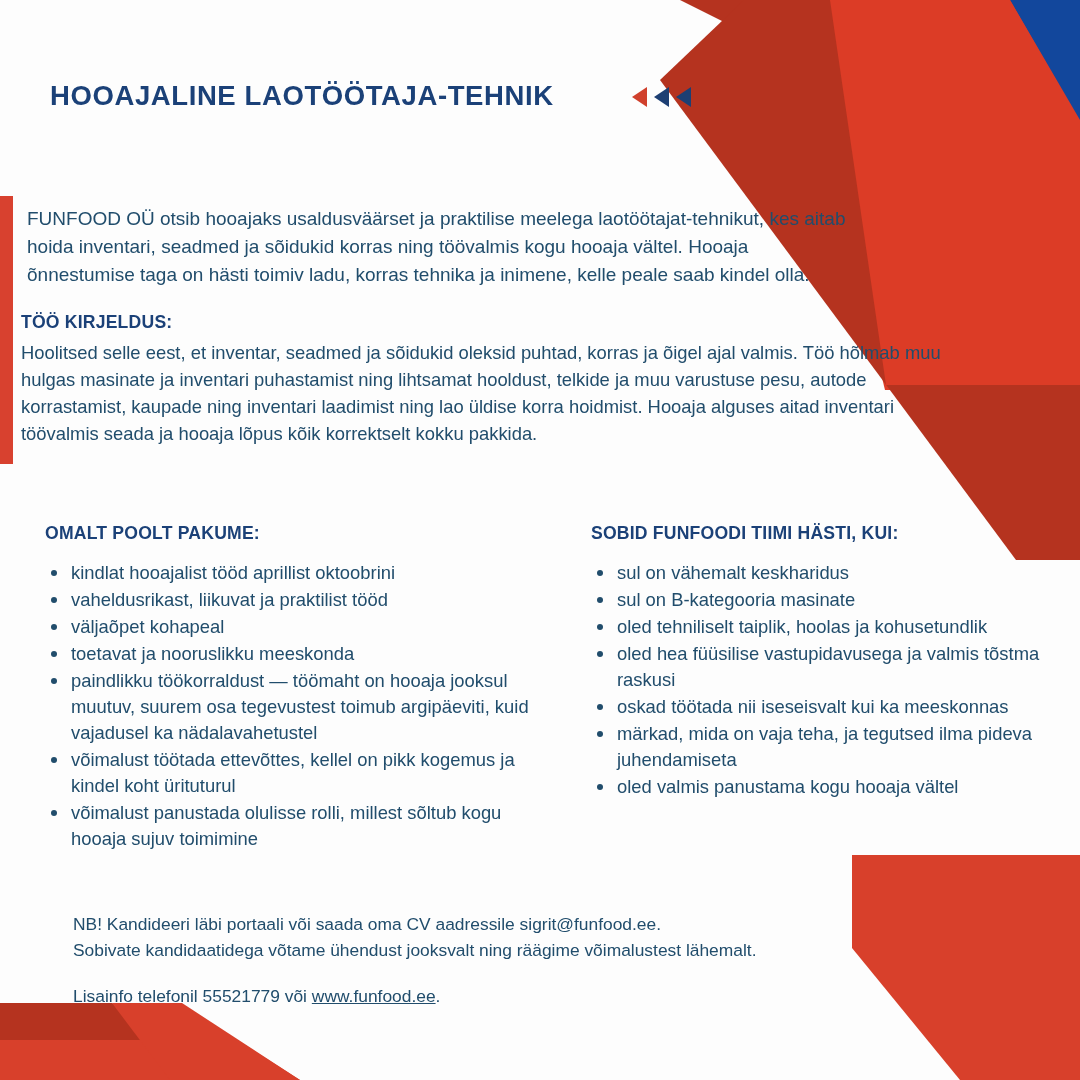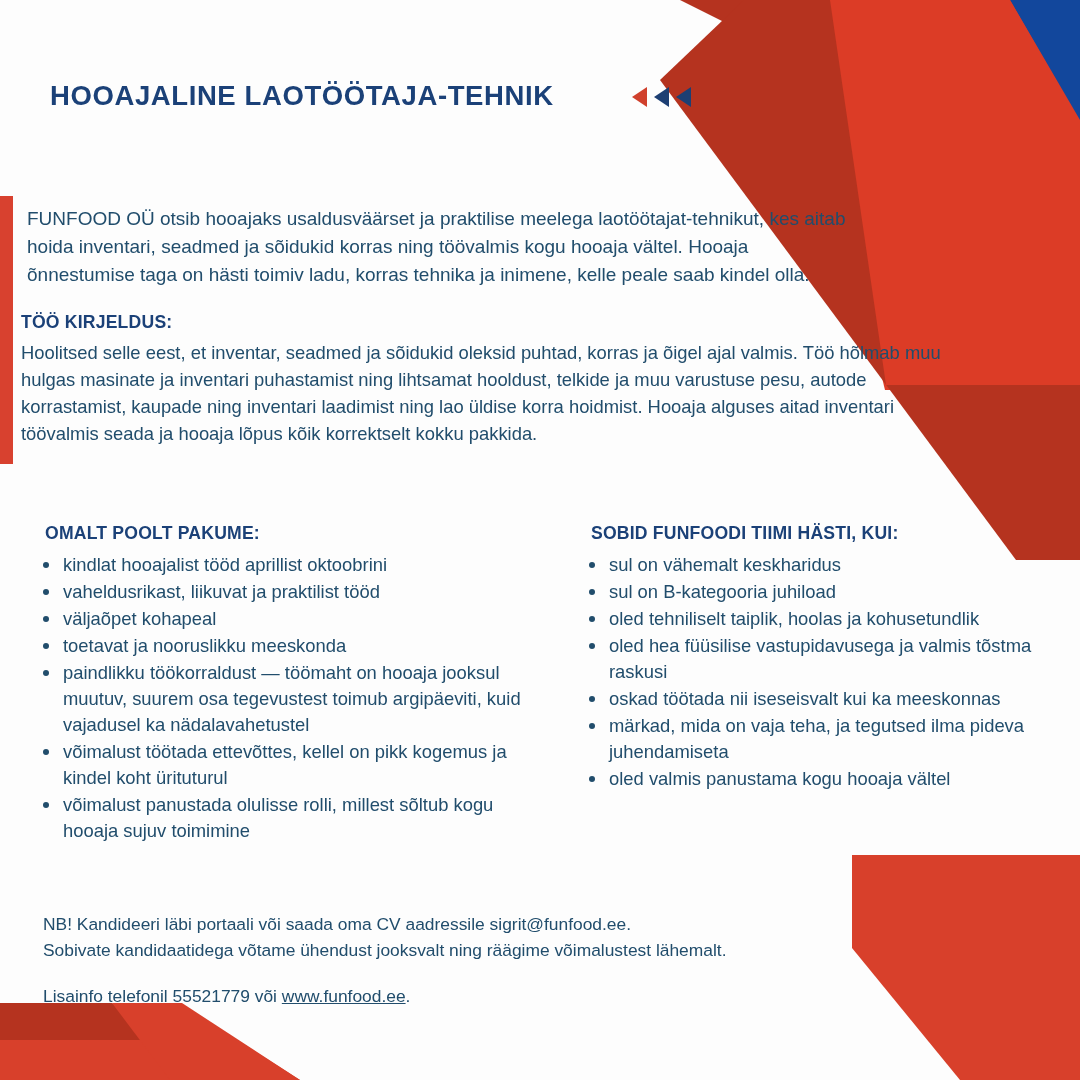--- a/index.html
+++ b/index.html
@@ -122,21 +122,21 @@
   .col {
     box-sizing: border-box;
   }
   .col-left  { width: 555px; padding-left: 21px; }
   .col-right { width: 525px; padding-left: 12px; }
 
   .col .sec-head { margin-bottom: 5px; margin-left: 24px; }
 
   ul.bullets {
     list-style: none;
-    margin: 8px;
+    margin: 16px;
     padding: 0;
   }
   ul.bullets li {
     position: relative;
     padding-left: 34px;
     font-size: 18.4px;
     line-height: 1.415;
     color: #214d6c;
     margin-bottom: 1px;
   }
@@ -146,21 +146,21 @@
     left: 14px;
     top: 10px;
     width: 6px;
     height: 6px;
     border-radius: 50%;
     background: #214d6c;
   }
 
   .footer {
     position: absolute;
-    left: 43px;
+    left: 73px;
     top: 911px;
     width: 830px;
     font-size: 17.4px;
     line-height: 1.5;
     color: #214d6c;
   }
   .footer .gap { height: 20px; }
   .link {
     text-decoration: underline;
     color: #214d6c;
@@ -224,21 +224,21 @@
           <li>paindlikku töökorraldust — töömaht on hooaja jooksul muutuv, suurem osa tegevustest toimub argipäeviti, kuid vajadusel ka nädalavahetustel</li>
           <li>võimalust töötada ettevõttes, kellel on pikk kogemus ja kindel koht ürituturul</li>
           <li>võimalust panustada olulisse rolli, millest sõltub kogu hooaja sujuv toimimine</li>
         </ul>
       </div>
 
       <div class="col col-right">
         <h2 class="sec-head">SOBID FUNFOODI TIIMI HÄSTI, KUI:</h2>
         <ul class="bullets">
           <li>sul on vähemalt keskharidus</li>
-          <li>sul on B-kategooria juhiload</li>
+          <li>sul on B-kategooria masinate</li>
           <li>oled tehniliselt taiplik, hoolas ja kohusetundlik</li>
           <li>oled hea füüsilise vastupidavusega ja valmis tõstma raskusi</li>
           <li>oskad töötada nii iseseisvalt kui ka meeskonnas</li>
           <li>märkad, mida on vaja teha, ja tegutsed ilma pideva juhendamiseta</li>
           <li>oled valmis panustama kogu hooaja vältel</li>
         </ul>
       </div>
 
     </div>
 

